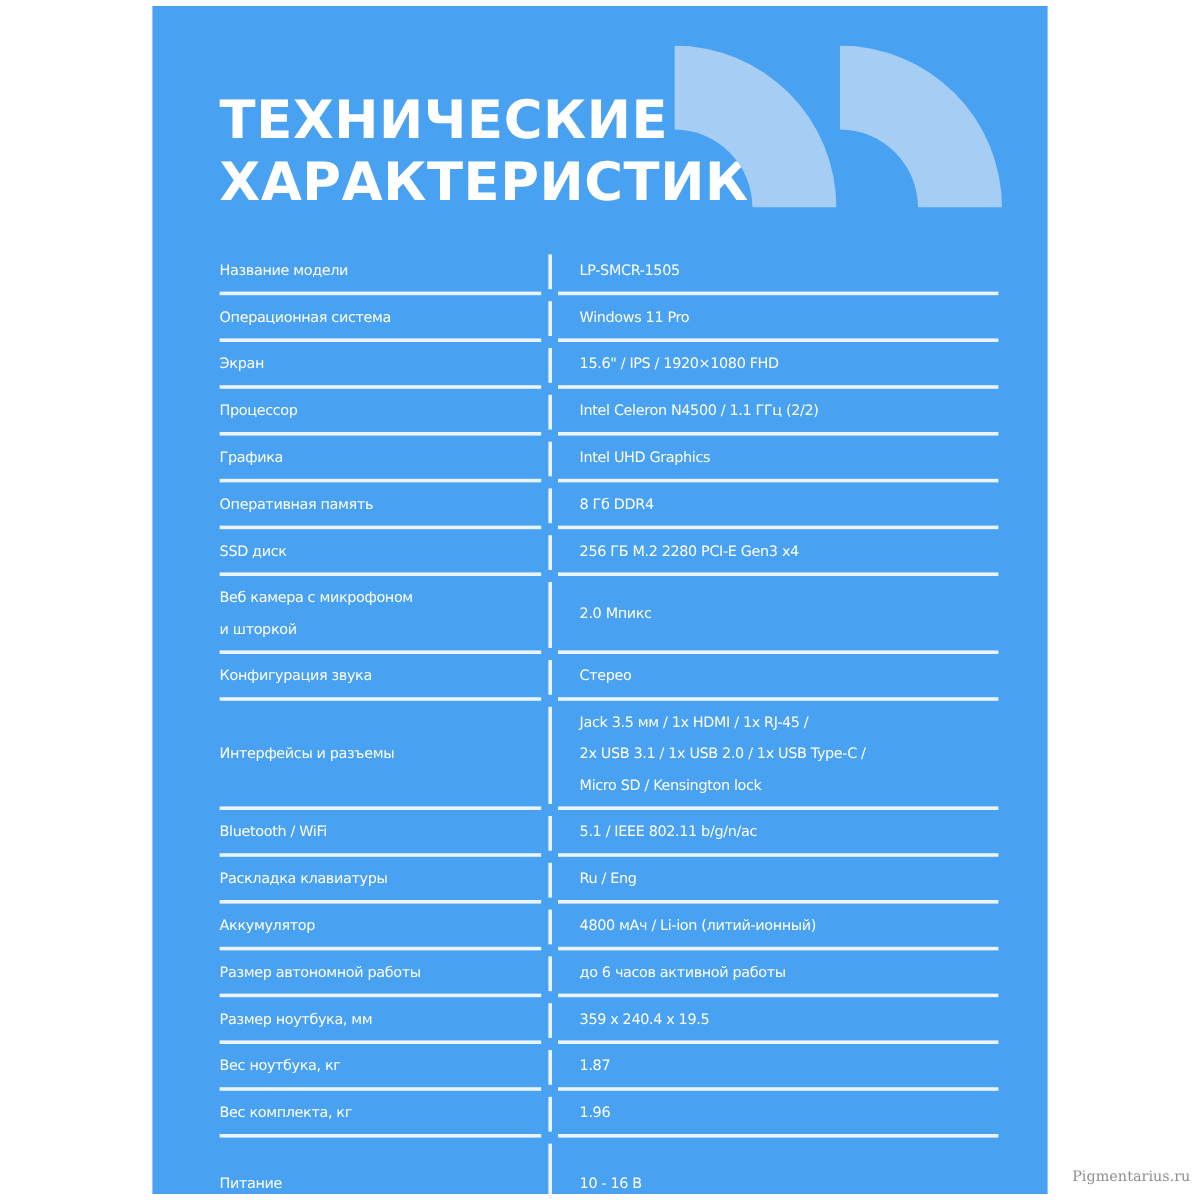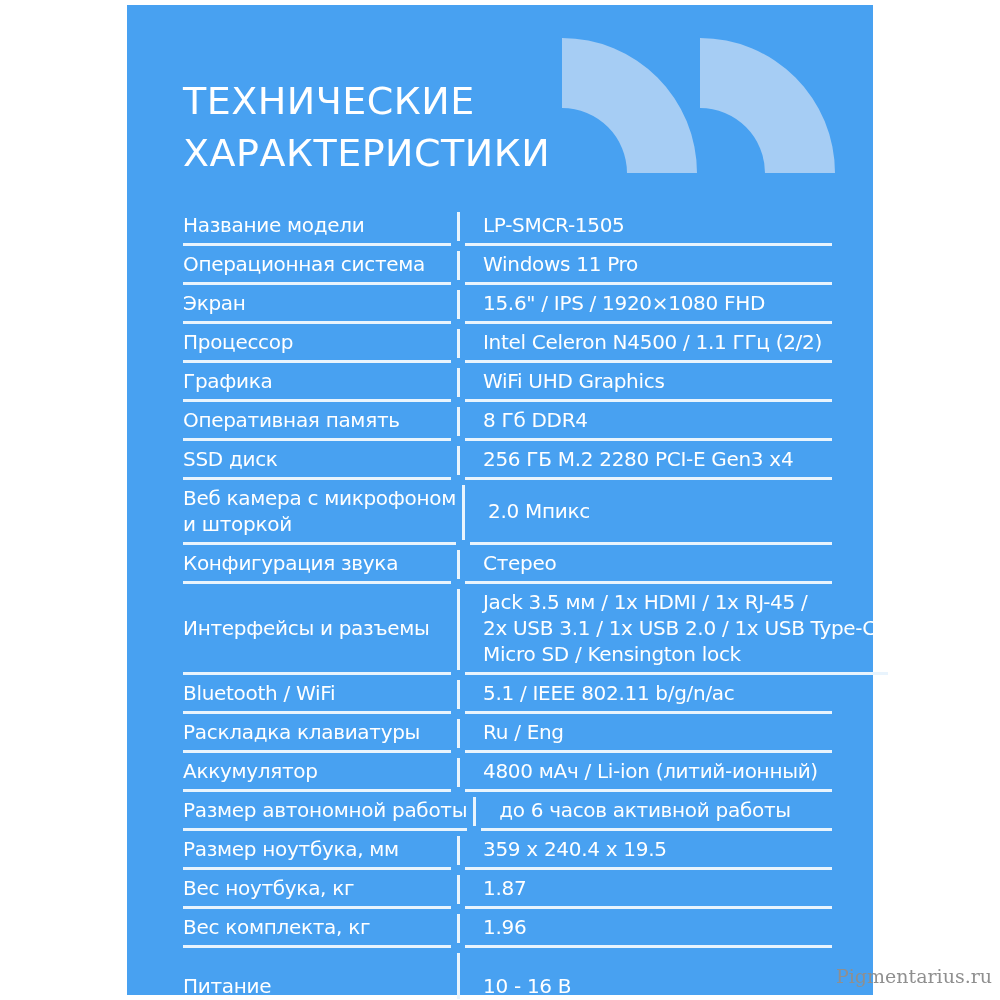--- a/index.html
+++ b/index.html
@@ -17,40 +17,40 @@
   .card{
     position:absolute;left:127px;top:5px;width:746px;height:990px;
     background:var(--card-bg);color:var(--text);
     padding:70px 41px 20px 56px;
   }
   .quotes{position:absolute;top:33px;left:435px;width:275px;height:135px;color:var(--quote);}
   .quotes svg{position:absolute;top:0;width:135px;height:135px;display:block;}
   .quotes svg.q1{left:0;}
   .quotes svg.q2{left:138px;}
   .title{
-    font-size:38px;font-weight:normal;line-height:52px;letter-spacing:0.5px;
+    font-size:44px;font-weight:bold;line-height:52px;letter-spacing:0.5px;
     color:var(--text);
   }
   .spec-table{margin-top:28px;display:flex;flex-direction:column;}
   .spec-row{display:flex;align-items:stretch;}
   .cell{
     border-bottom:3px solid var(--line);
     display:flex;align-items:center;
     padding:5px 0;
-    font-size:20px;line-height:26px;letter-spacing:-0.3px;
+    font-size:12px;line-height:26px;letter-spacing:-0.3px;
     white-space:pre;color:var(--text);
   }
   .cell-label{flex:0 0 268px;}
   .divider-col{flex:0 0 14px;display:flex;justify-content:center;}
   .vline{width:3px;background:var(--line);margin:5px 0;}
   .cell-value{flex:1 1 auto;padding-left:18px;}
   .spec-row:last-child .cell{border-bottom:none;margin-top:20px;}
   .watermark{
     position:absolute;right:8px;bottom:13px;
-    font-family:"DejaVu Serif",serif;font-size:19px;color:var(--watermark);
+    font-family:"DejaVu Serif",serif;font-size:12px;color:var(--watermark);
   }
 </style>
 </head>
 <body>
 
 <div class="page">
 
   <div class="card">
 
     <div class="quotes">
@@ -98,21 +98,21 @@
       <div class="vline"></div>
     </div>
     <div class="cell cell-value">Intel Celeron N4500 / 1.1 ГГц (2/2)</div>
   </div>
 
   <div class="spec-row">
     <div class="cell cell-label">Графика</div>
     <div class="divider-col">
       <div class="vline"></div>
     </div>
-    <div class="cell cell-value">WiFi UHD Graphics</div>
+    <div class="cell cell-value">Intel UHD Graphics</div>
   </div>
 
   <div class="spec-row">
     <div class="cell cell-label">Оперативная память</div>
     <div class="divider-col">
       <div class="vline"></div>
     </div>
     <div class="cell cell-value">8 Гб DDR4</div>
   </div>
 

